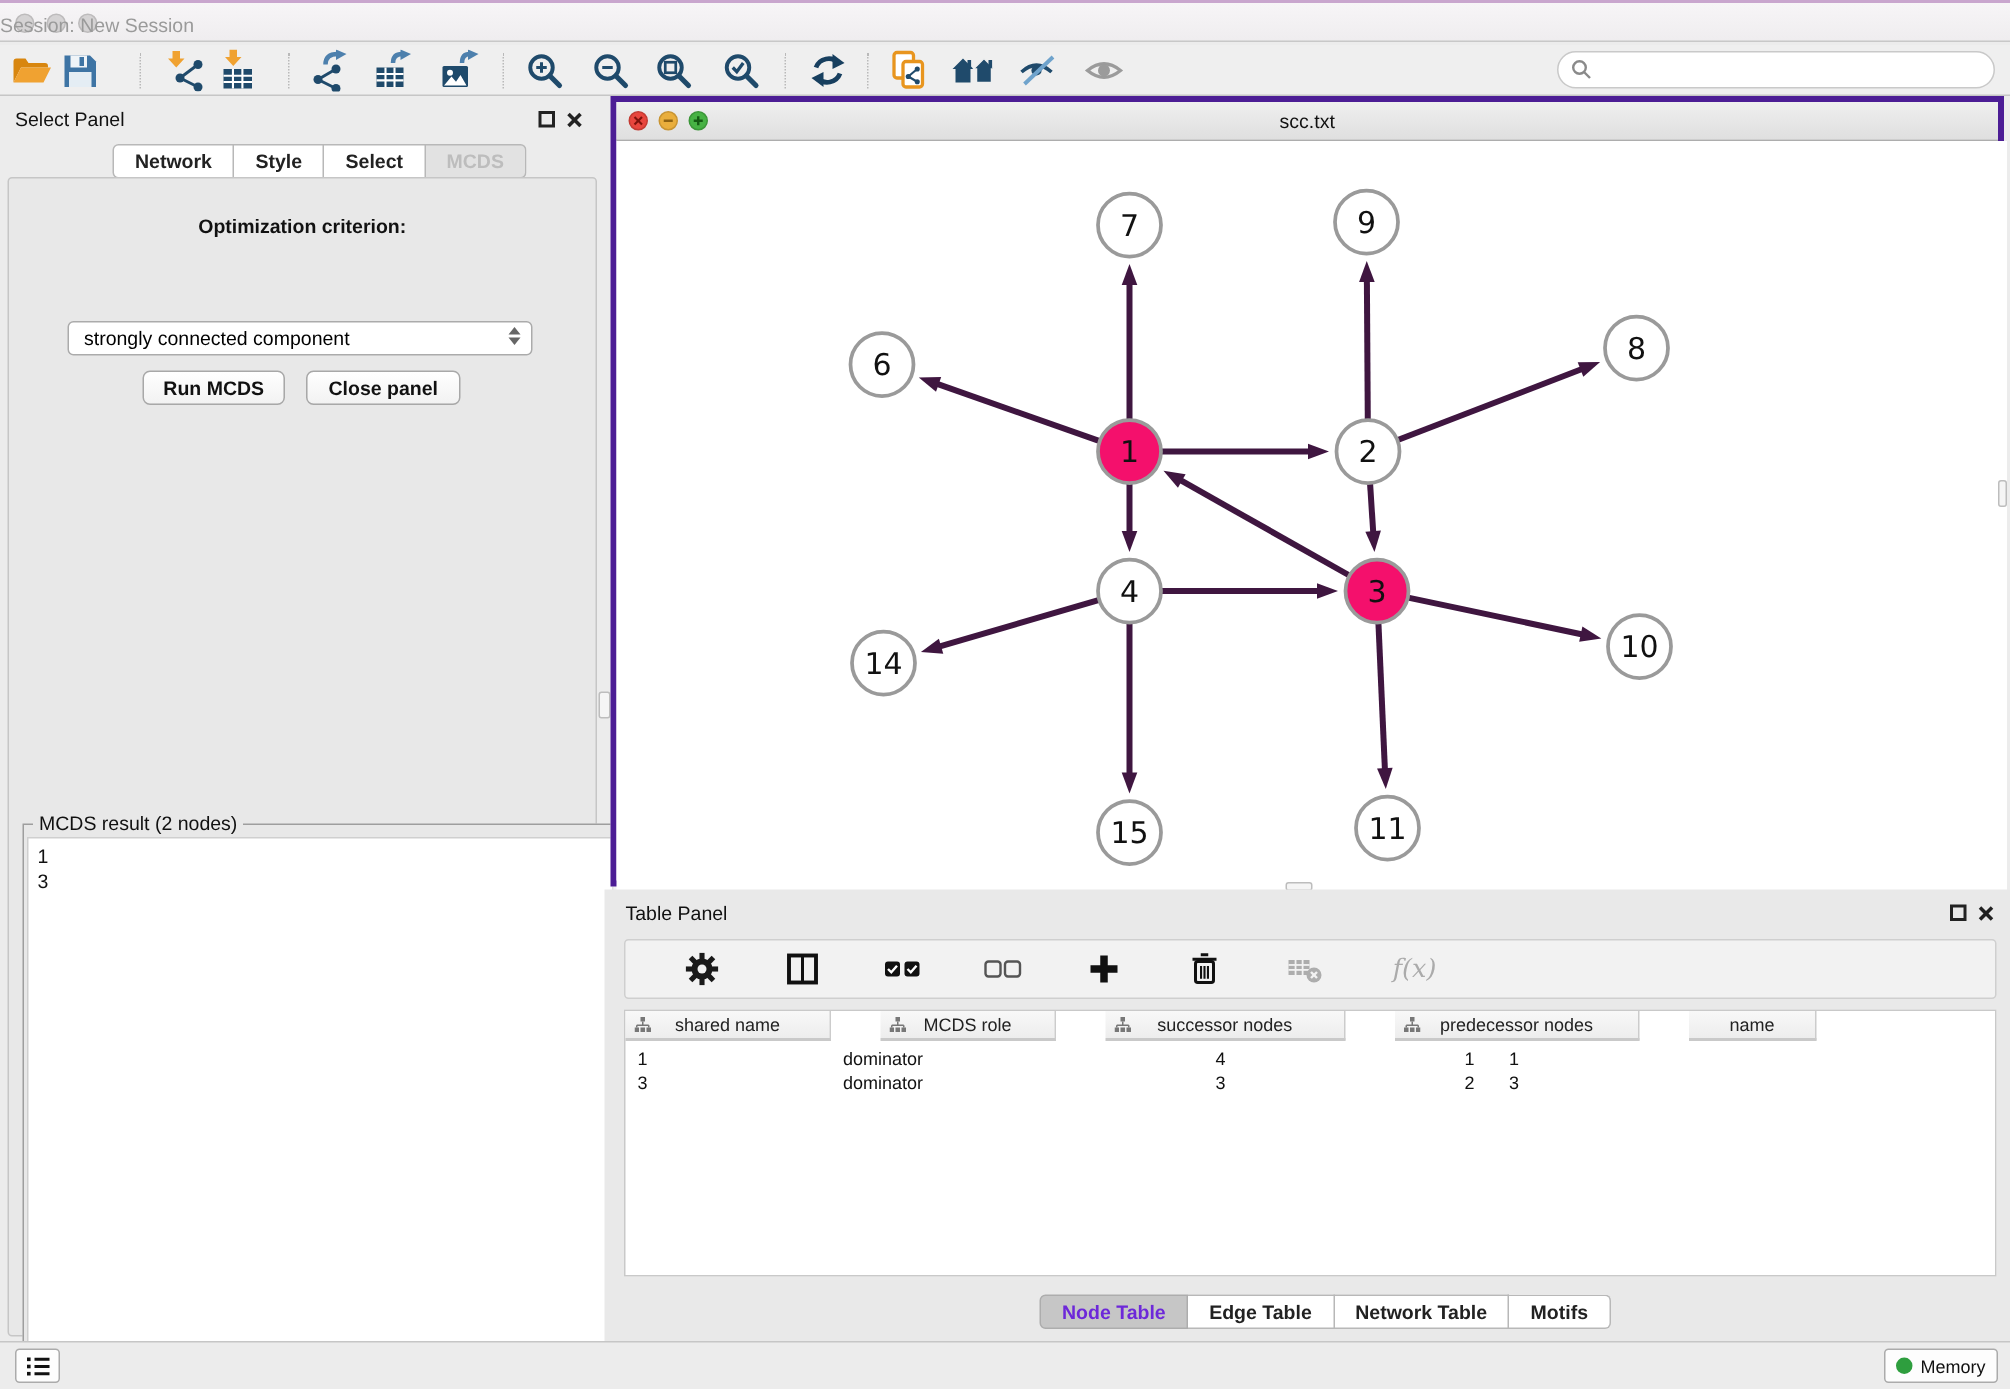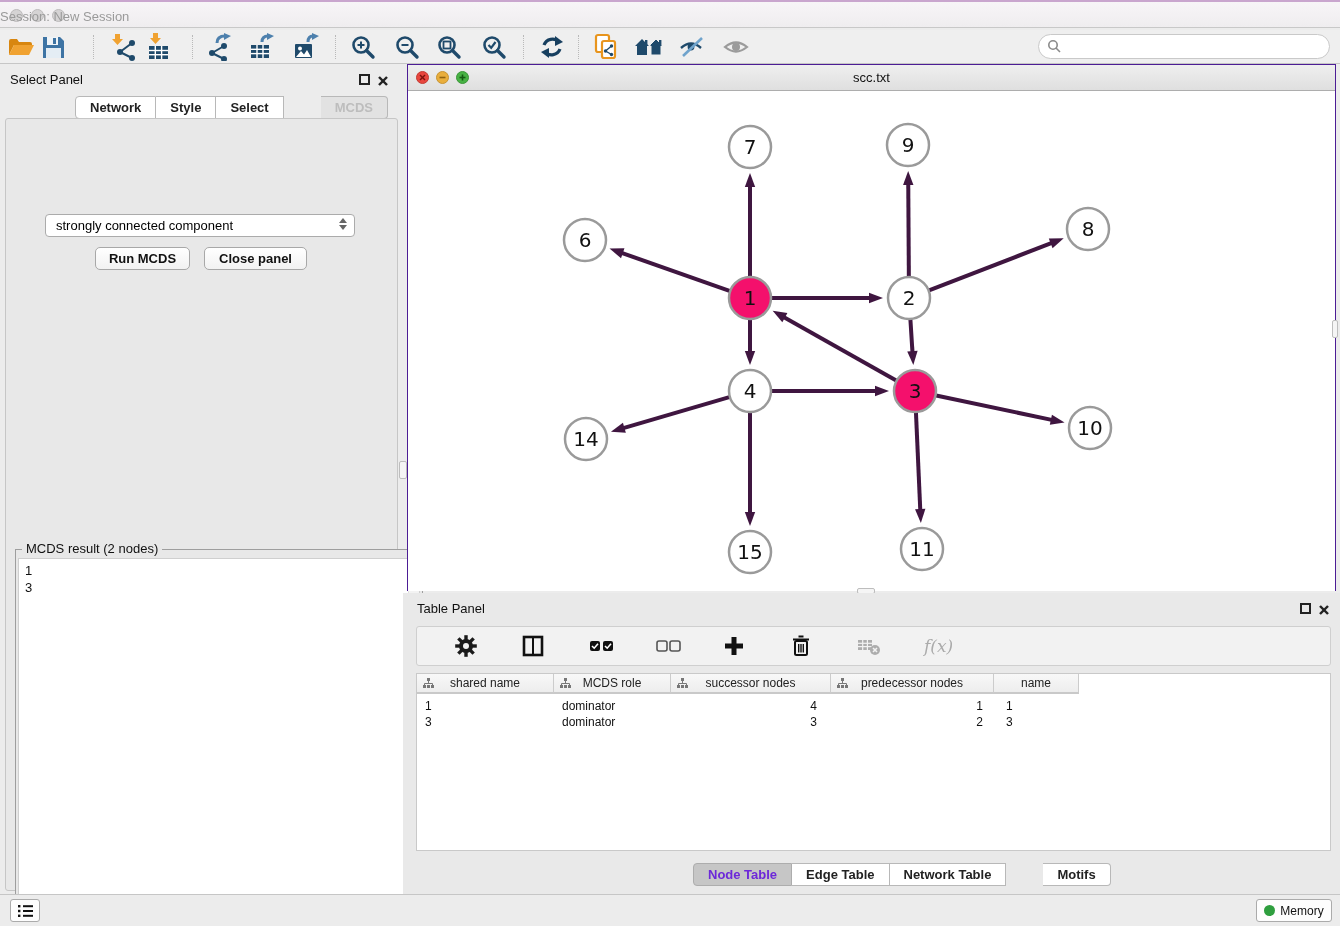--- a/index.html
+++ b/index.html
@@ -23,53 +23,53 @@
 
   
   #control-panel { left:0; top:64px; width:403px; height:830px; background:#ECECEC; }
   .panel-title { font-size:13px; color:#111; }
   .win-float { width:11px; height:11px; border:2px solid #222; }
   .panel-topbtn { cursor:default; }
   #cp-tabs { left:75px; top:32px; height:23px; display:flex; }
   .seg-tab { height:23px; padding:0 14px; font-size:13px; font-weight:600; color:#222; background:#FFF;
     border:1px solid #B8B8B8; border-left:none; display:flex; align-items:center; }
   .seg-tab:first-child { border-left:1px solid #B8B8B8; border-radius:4px 0 0 4px; }
-  .seg-tab:last-child { border-radius:0 4px 4px 0;margin-left:37px; }
+  .seg-tab:last-child { border-radius:0 4px 4px 0; }
   .seg-tab.active { background:#E2E2E2; color:#BDBDBD; }
   #cp-content { left:5px; top:54px; width:393px; height:773px; background:#E8E8E8; border:1px solid #C6C6C6; border-radius:3px; }
   #opt-label { width:100%; text-align:center; top:24px; font-size:13px; font-weight:600; color:#111; }
   #criterion-select { left:39px; top:95px; width:310px; height:23px; background:#FFF; border:1px solid #ABABAB; border-radius:4px;
     font-size:13px; display:flex; align-items:center; padding:0 10px; }
   #criterion-select .stepper { position:absolute; right:7px; top:3px; display:flex; flex-direction:column; gap:2px; }
   .tri-up { width:0; height:0; border-left:4px solid transparent; border-right:4px solid transparent; border-bottom:5px solid #666; }
   .tri-down { width:0; height:0; border-left:4px solid transparent; border-right:4px solid transparent; border-top:5px solid #666; }
   .aq-btn { height:23px; background:linear-gradient(#FFFFFF,#F2F2F2); border:1px solid #A8A8A8; border-radius:5px;
     font-size:13px; font-weight:600; color:#111; display:flex; align-items:center; justify-content:center; }
   #result-group { left:9px; top:430px; width:408px; height:377px; border:1px solid #9E9E9E; background:#E8E8E8; }
   #result-legend { position:absolute; left:6px; top:-9px; background:#E8E8E8; padding:0 4px; font-size:13px; color:#111; }
   #result-list { position:absolute; left:2px; top:8px; right:2px; bottom:2px; background:#FFF; border:1px solid #CFCFCF; font-size:13px; color:#111; padding:3px 6px; line-height:17px; }
   #result-scroll { position:absolute; right:0; top:0; bottom:0; width:11px; background:#F3F3F3; border-left:1px solid #E0E0E0; }
 
   
   .grip { background:#F5F5F5; border:1px solid #BDBDBD; border-radius:2px; }
 
   
-  #net-window { left:407px; top:64px; width:929px; height:527px; border:1px solid #4c1d95; background:#FFF; }
+  #net-window { left:407px; top:64px; width:929px; height:527px; border:4px solid #4c1d95; background:#FFF; }
   #net-titlebar { position:absolute; left:0; top:0; right:0; height:26px; background:linear-gradient(#EFEFEF,#DFDFDF); border-bottom:1px solid #ADADAD; }
   .mac-dot { position:absolute; top:6px; width:13px; height:13px; border-radius:50%; }
   #net-title { position:absolute; width:100%; text-align:center; top:5px; font-size:13px; color:#111; }
   #net-canvas { position:absolute; left:0; top:26px; width:927px; height:500px; background:#FFF; overflow:hidden; }
 
   
   #table-panel { left:403px; top:593px; width:937px; height:301px; background:#E9E9E9; }
   #tp-toolbar { left:13px; top:33px; width:915px; height:40px; background:#F2F2F2; border:1px solid #CFCFCF; border-radius:3px; display:flex; align-items:center; padding-left:14px; gap:17px; }
-  .tpi { display:flex; align-items:center; width:26px; height:26px;margin-left:24px; }
+  .tpi { display:flex; align-items:center; justify-content:center; width:26px; height:26px;margin-left:24px; }
   #fx-label { font-family:"DejaVu Serif","Liberation Serif",serif; font-style:italic; font-size:17px; color:#ABABAB; }
   #tp-table { left:13px; top:80px; width:915px; height:178px; background:#FFF; border:1px solid #C9C9C9; }
-  #tp-header { position:absolute; left:0; top:0; height:20px; display:flex; }
+  #tp-header { position:absolute; left:0; top:0; height:20px; display:flex;gap:33px; }
   .th { height:20px; background:linear-gradient(#F8F8F8,#EDEDED); border-right:1px solid #CCC; border-bottom:2px solid #C9C9C9; display:flex; align-items:center; justify-content:center; gap:5px; font-size:12px; color:#222; position:relative; }
   .th .colicon { position:absolute; left:6px; top:4px; }
   .td { position:absolute; font-size:12px; color:#111; }
   #tp-tabs { left:290px; top:270px; height:23px; display:flex; }
   #tp-tabs .seg-tab.active { background:#C6C6C6; color:#6d28d9; border-color:#ADADAD; }
 
   
   #statusbar { left:0; top:894px; width:1340px; height:32px; background:#ECECEC; border-top:1px solid #C6C6C6;text-align:center; }
   .status-btn { top:4px; height:23px; background:#FDFDFD; border:1px solid #ABABAB; border-radius:3px; display:flex; align-items:center; justify-content:center; gap:5px; font-size:12px; color:#111; }
 </style>
@@ -245,20 +245,21 @@
         <line x1="10" y1="2" x2="2" y2="10" stroke="#222" stroke-width="2.4"></line>
       </svg>
     </div>
     <div id="cp-tabs" class="abs">
       <div class="seg-tab">Network</div>
       <div class="seg-tab">Style</div>
       <div class="seg-tab">Select</div>
       <div class="seg-tab active">MCDS</div>
     </div>
     <div id="cp-content" class="abs">
+      <div id="opt-label" class="abs">Optimization criterion:</div>
       <div id="criterion-select" class="abs">
         <span>strongly connected component</span>
         <span class="stepper">
             <span class="tri-up"></span>
             <span class="tri-down"></span>
           </span>
       </div>
       <div class="aq-btn abs" style="left:89px; top:128px; width:95px">Run MCDS</div>
       <div class="aq-btn abs" style="left:198px; top:128px; width:103px">Close panel</div>
       <div id="result-group" class="abs">

